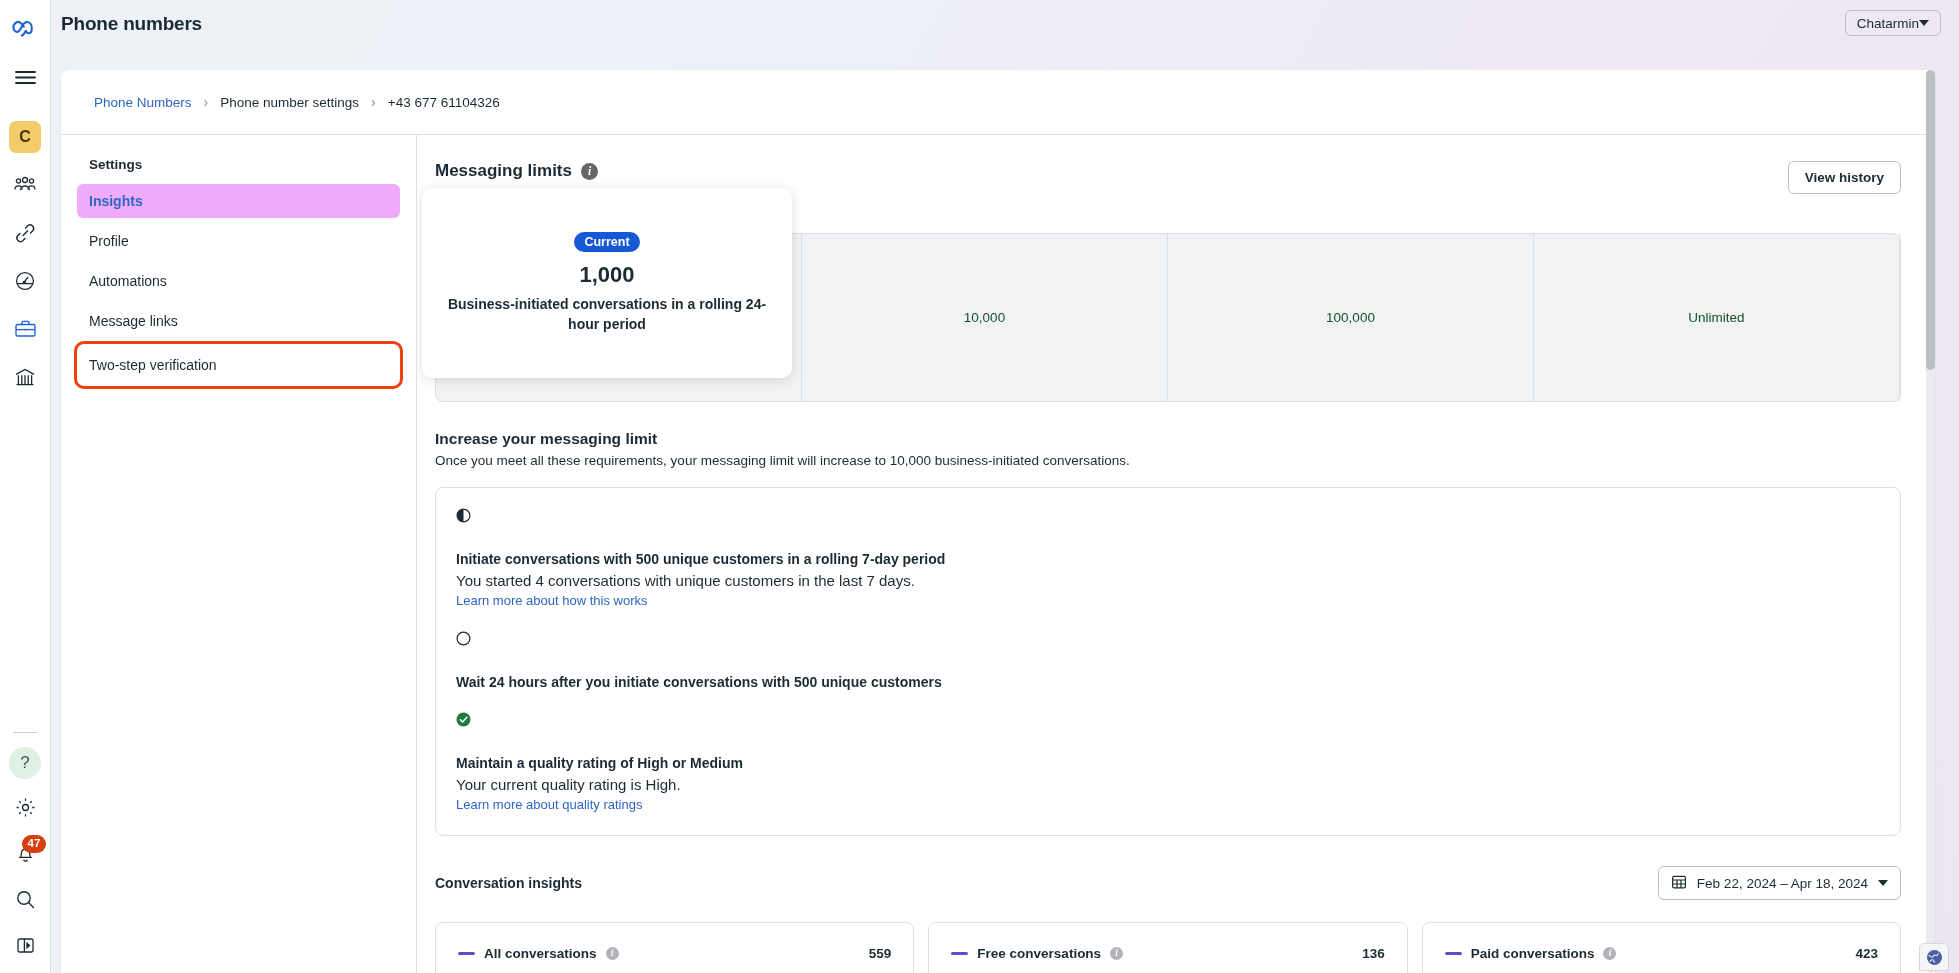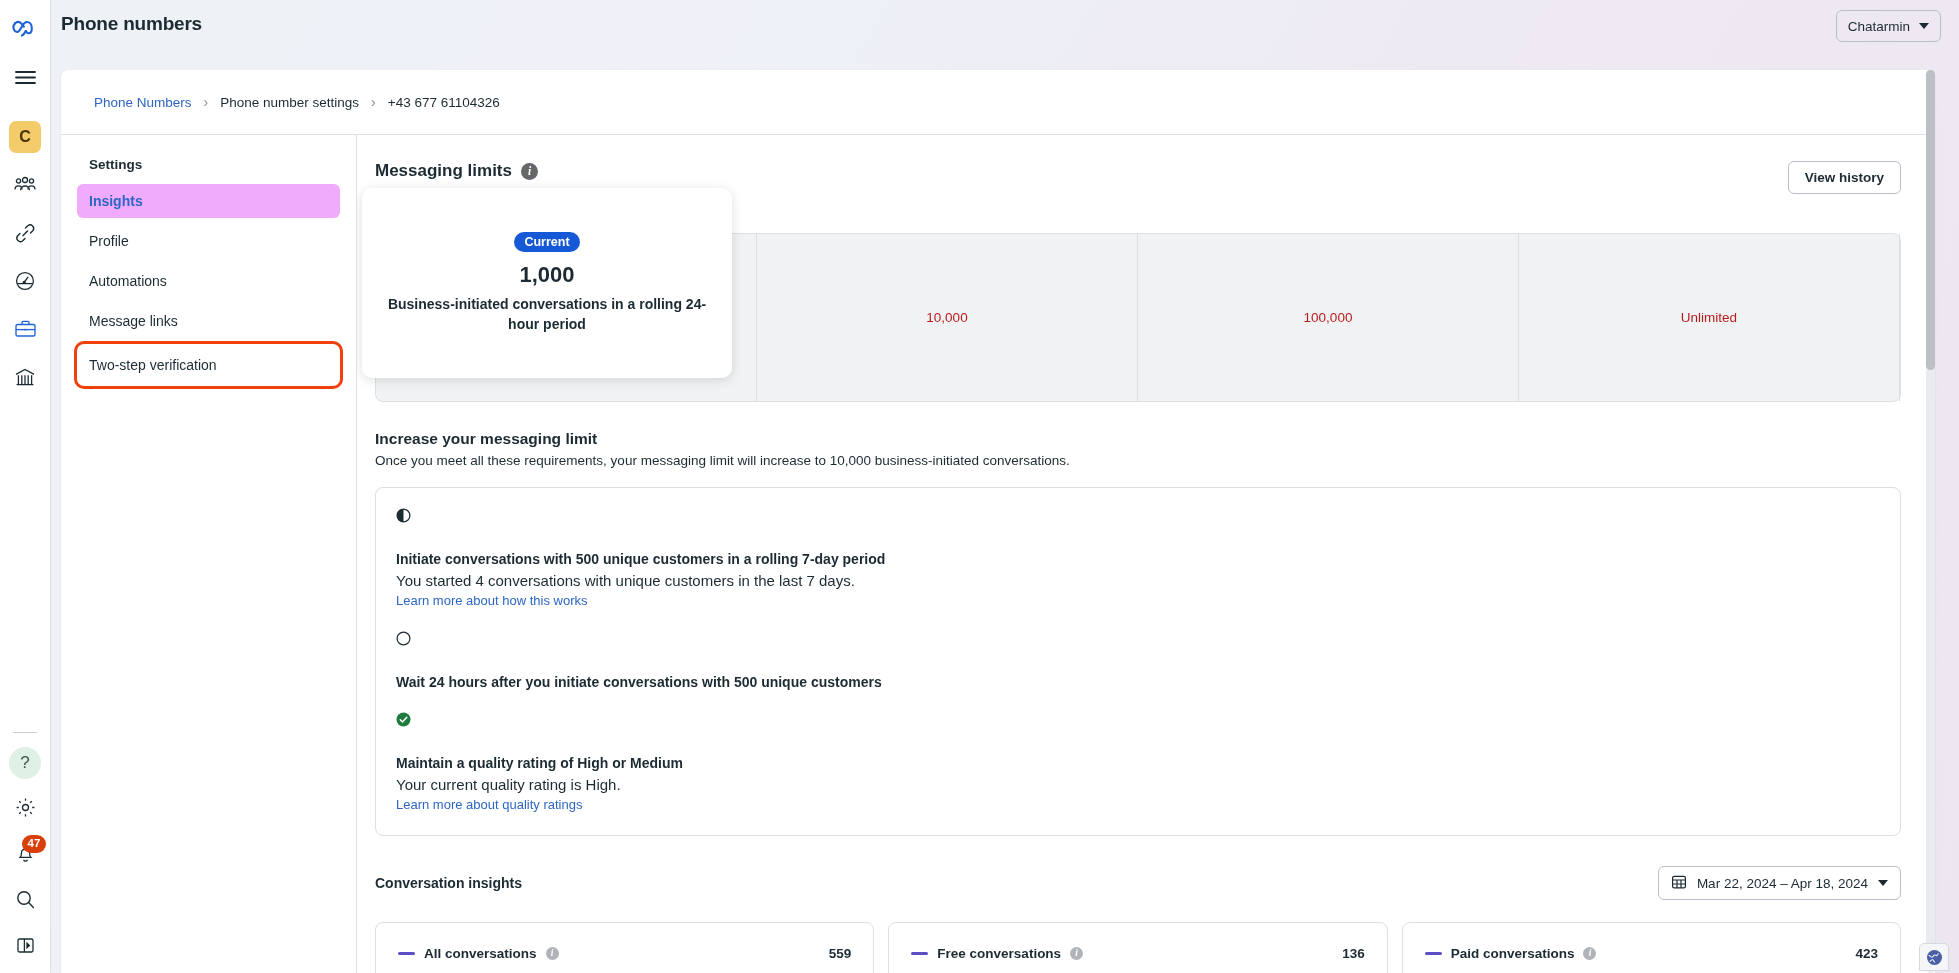--- a/index.html
+++ b/index.html
@@ -65,25 +65,25 @@
   .topbar {
     position: absolute; left: 51px; top: 0; right: 0; height: 51px;
   }
   .page-title {
     position: absolute; left: 10px; top: 13px;
     font-size: 19px; font-weight: 700; color: #1c2b33;
     letter-spacing: -0.2px;
   }
   .acct-btn {
     position: absolute; right: 18px; top: 10px;
-    height: 32px; padding: 12px 11px;
+    height: 26px; padding: 12px 11px;
     border: 1px solid #b9bec7; border-radius: 6px;
     background: transparent; color: #1c2b33;
     font-size: 13.5px; font-family: inherit;
-    display: flex; align-items: center; gap: 9px;
+    display: flex; align-items: center; 
     cursor: pointer;
   }
   .caret { width: 0; height: 0; border-left: 5px solid transparent; border-right: 5px solid transparent; border-top: 6px solid #1c2b33; }
 
   
   .content {
     position: absolute; left: 61px; top: 70px;
     width: 1874px; height: 903px;
     background: #ffffff;
     border-radius: 8px 8px 0 0;
@@ -97,21 +97,21 @@
     border-bottom: 1px solid #dcdfe3;
   }
   .crumb-link { color: #2d66c3; cursor: pointer; }
   .crumb-sep { color: #8a8d91; font-size: 14px; }
   .crumb-cur { color: #1c2b33; }
 
   .body-split { display: flex; height: 838px; }
 
   
   .settings-col {
-    width: 296px; flex: none;
+    width: 356px; flex: none;
     border-right: 1px solid #dcdfe3;
     padding: 22px 16px 0 16px;
   }
   .settings-head {
     font-size: 13.5px; font-weight: 700; color: #1c2b33;
     padding-left: 12px; margin-bottom: 12px;
   }
   .snav-item {
     height: 34px; display: flex; align-items: center;
     padding-left: 12px; border-radius: 6px;
@@ -160,21 +160,21 @@
   .tiers {
     position: relative; margin-top: 26px;
     height: 169px;
     display: flex;
     border: 1px solid #dcdfe3; border-radius: 8px;
     background: #f1f2f4;
     overflow: visible;
   }
   .tier {
     flex: 1; display: flex; align-items: center; justify-content: center;
-    font-size: 13.5px; color: #b91c1c;
+    font-size: 13.5px; color: #14532d;
     border-right: 1px solid #dcdfe3;
   }
   .tier:last-child { border-right: none; }
   .tier-card {
     position: absolute; left: -14px; top: -46px;
     width: 370px; height: 190px;
     background: #fff; border-radius: 10px;
     box-shadow: 0 2px 12px rgba(0,0,0,.13);
     display: flex; flex-direction: column; align-items: center; justify-content: center;
     padding: 0 20px; z-index: 3;
@@ -497,21 +497,21 @@
             <div class="conv-title">Conversation insights</div>
             <button class="date-btn">
               <span>
                 <svg width="16" height="16" viewBox="0 0 16 16">
                     <g fill="none" stroke="#1c2b33" stroke-width="1.2">
                       <rect x="1.6" y="2.4" width="12.8" height="11.4" rx="1.6"></rect>
                       <path d="M1.6 6h12.8M6 6v7.8M10 6v7.8M1.6 10h12.8"></path>
                     </g>
                   </svg>
               </span>
-              <span>Mar 22, 2024 – Apr 18, 2024</span>
+              <span>Feb 22, 2024 – Apr 18, 2024</span>
               <span class="caret"></span>
             </button>
           </div>
 
           <div class="conv-cards">
             <div class="conv-card">
               <span class="dash"></span>
               <span class="conv-label">All conversations</span>
               <span class="info-dot-lite">i</span>
               <span class="conv-val">559</span>

